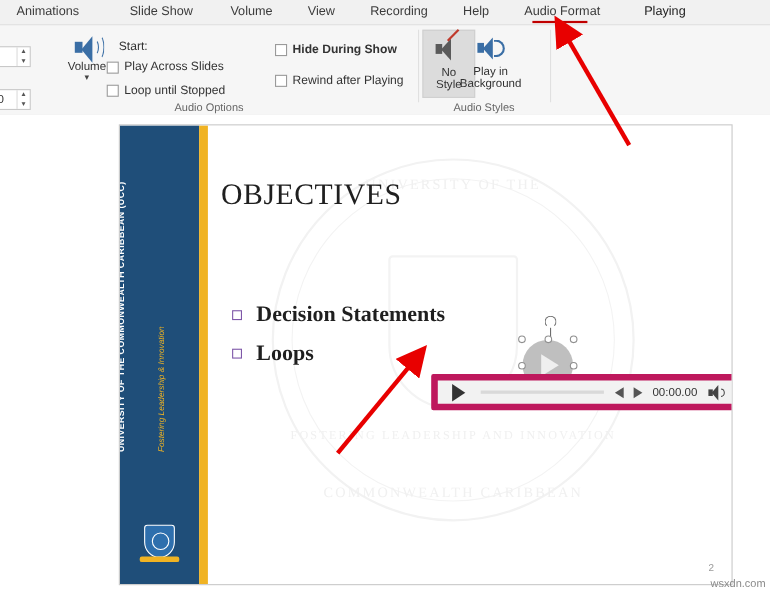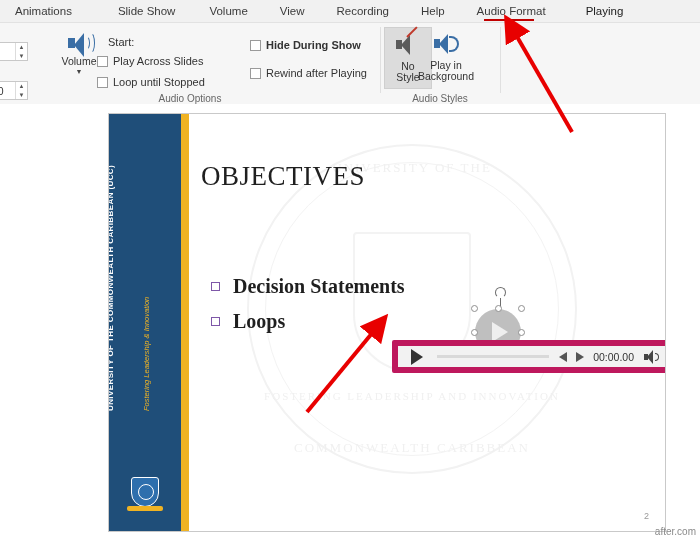--- a/index.html
+++ b/index.html
@@ -496,13 +496,13 @@
 <svg class="arrow-svg" viewBox="0 0 700 539">
   <defs>
     <marker id="ah" markerWidth="7" markerHeight="7" refX="3" refY="3.5" orient="auto">
       <polygon points="0,0 7,3.5 0,7" fill="#e80000"></polygon>
     </marker>
   </defs>
   <line x1="572" y1="132" x2="512" y2="28" stroke="#e80000" stroke-width="4" marker-end="url(#ah)"></line>
   <line x1="307" y1="412" x2="378" y2="326" stroke="#e80000" stroke-width="4" marker-end="url(#ah)"></line>
 </svg>
 
-<div class="watermark-credit">after.com</div>
+<div class="watermark-credit">wsxdn.com</div>
 
 </body></html>

